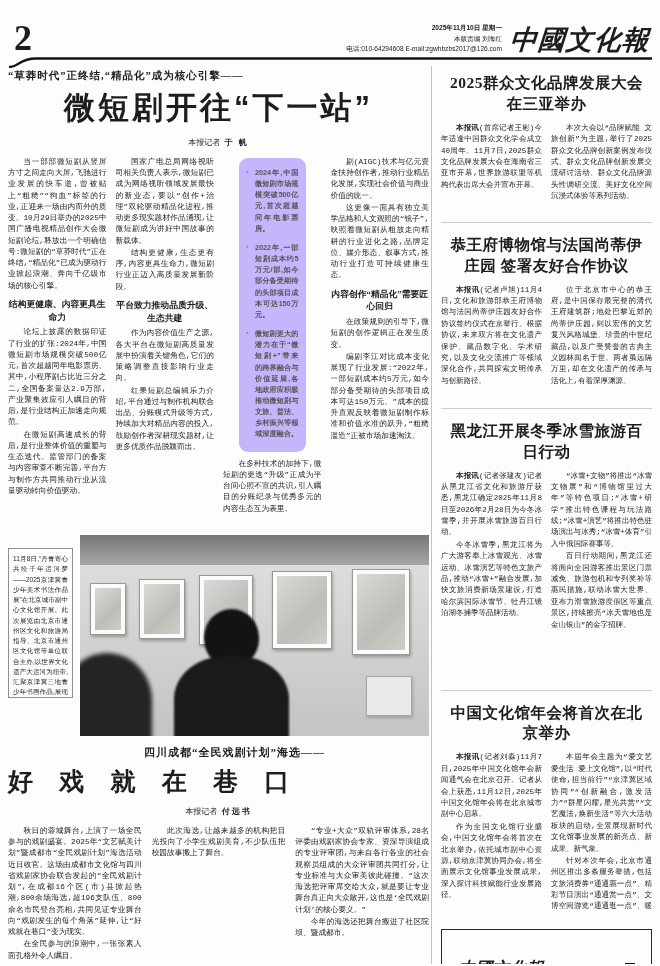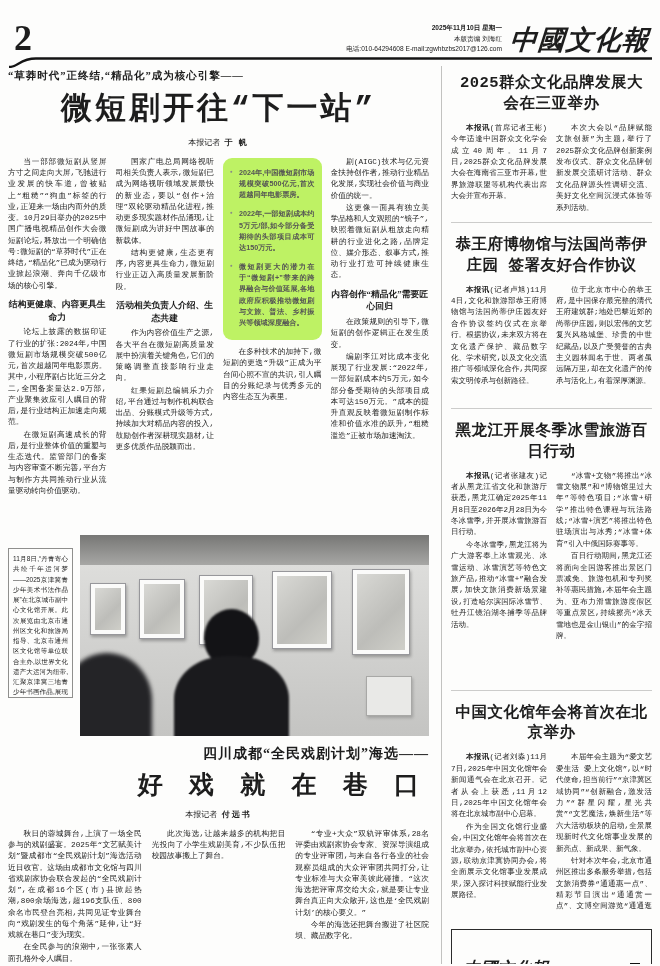--- a/index.html
+++ b/index.html
@@ -12,64 +12,64 @@
   .sec-group { display:flex; align-items:flex-end; gap:9px; }
   .page-num { font-family:"Liberation Serif",serif; font-weight:bold; font-size:36px; line-height:.9; }
   .section-title { font-family:"Liberation Serif",serif; font-weight:bold; font-size:22px; letter-spacing:3px; line-height:1; padding-bottom:2px;}
   .meta-group { display:flex; align-items:flex-end; gap:8px; }
   .meta-lines { text-align:right; font-size:6.6px; line-height:1.55; color:#222; }
   .meta-lines .b { font-weight:bold; }
   .masthead { font-family:"DejaVu Serif",serif; font-style:italic; font-weight:bold; font-size:27px; line-height:1; letter-spacing:1px; transform:skewX(-4deg); padding-bottom:1px;}
   .header-rule { position:absolute; top:56px; left:8px; right:8px; height:12px; }
 
   
-  .content { position:absolute; top:66px; left:8px; right:8px; bottom:2px; display:flex; gap:12px; }
+  .content { position:absolute; top:66px; left:8px; right:8px; bottom:2px; display:flex; gap:2px; }
   .main-col { width:421px; flex:none; }
   .right-col { flex:1; border-left:1px solid #c2c2c0; padding-left:9px; overflow:hidden; }
 
   
   .kicker { font-family:"Liberation Serif",serif; font-weight:bold; font-size:10.5px; letter-spacing:1px; margin:3px 0 4px; }
-  .main-title { font-family:Liberation Mono, monospace; font-weight:bold; font-size:31px; text-align:center; letter-spacing:3px; margin:2px 0 0; }
+  .main-title { font-family:Liberation Sans, sans-serif; font-weight:bold; font-size:31px; text-align:center; letter-spacing:3px; margin:2px 0 0; }
   .byline { text-align:center; font-size:8px; color:#222; margin:8px 0 9px; }
   .byline b { letter-spacing:2px; }
   .art-cols { display:grid; grid-template-columns:repeat(4,1fr); gap:9px; height:371px; overflow:hidden;
               font-size:7.7px; line-height:1.46; text-align:justify; }
   .art-cols > div { overflow:hidden; }
   .para { text-indent:2em; margin-bottom:1px;font-family:Liberation Mono, monospace; }
   .subhead { font-family:"Liberation Serif",serif; font-weight:bold; font-size:8.8px; text-align:center; margin:6px 0 4px; }
-  .stat-box { background:#bef264; border-radius:9px; padding:9px 7px 4px; margin:1px 0 7px; color:#555; }
+  .stat-box { background:#c4b5fd; border-radius:9px; padding:9px 7px 4px; margin:1px 16px 7px; color:#555; }
   .stat-box .stat-item { position:relative; padding-left:9px; font-size:7.2px; font-weight:bold; line-height:1.55; margin-bottom:8px; text-indent:0; }
   .stat-box .stat-item::before { content:"●"; position:absolute; left:0; top:2px; font-size:4.5px; color:#888; }
 
   
   .photo-row { display:flex; gap:7px; margin-top:7px; height:201px; }
   .caption-box { width:65px; flex:none; border:1px solid #8f8f8d; background:#fdfdfc; padding:5px 4px 4px;
                  font-size:6.5px; line-height:1.58; text-align:justify; height:150px; margin-top:13px; overflow:hidden; }
   .photo { flex:1; position:relative; background:#cfcfcd; overflow:hidden; }
   .ph-ceiling { position:absolute; top:0; left:0; right:0; height:15%; background:linear-gradient(#777775,#a7a7a5); }
   .ph-wall { position:absolute; top:15%; left:0; right:0; bottom:0; background:linear-gradient(#dddddb,#c4c4c2); }
   .frame { position:absolute; background:#fbfbfa; border:1px solid #97979b; box-shadow:1px 2px 3px rgba(0,0,0,.28); }
   .frame .art { position:absolute; inset:4px; background:linear-gradient(135deg,#d9d9d5,#bdbdb9 60%,#cfcfc9); }
   .sil-main { position:absolute; bottom:-10px; left:27%; width:33%; height:68%; filter:blur(1px); }
   .sil-head { position:absolute; top:0; left:26%; width:48%; height:42%; background:#131316; border-radius:50% 50% 48% 48%; }
   .sil-body { position:absolute; top:34%; left:0; width:100%; height:70%; background:#1a1a1d; border-radius:45% 45% 0 0; }
   .sil-left { position:absolute; bottom:-12px; left:-18px; width:90px; height:95px; background:#242427; border-radius:50% 50% 0 0; filter:blur(2px); }
   .pedestal { position:absolute; right:5%; bottom:10%; width:13%; height:20%; background:#e9e9e7; border:1px solid #a8a8a6; box-shadow:1px 2px 3px rgba(0,0,0,.2); }
 
   
   .bottom-art { margin-top:9px; }
-  .kicker2 { font-family:"Liberation Serif",serif; font-weight:bold; font-size:14px; letter-spacing:1px; text-align:right; padding-left:32px; }
-  .bottom-title { font-family:"Liberation Serif",serif; font-weight:bold; font-size:25px; letter-spacing:10px; text-align:right; margin:5px 0 0; }
+  .kicker2 { font-family:"Liberation Serif",serif; font-weight:bold; font-size:11px; letter-spacing:1px; text-align:center; padding-left:32px; }
+  .bottom-title { font-family:"Liberation Serif",serif; font-weight:bold; font-size:25px; letter-spacing:10px; text-align:left; margin:5px 0 0; }
   .bottom-cols { display:grid; grid-template-columns:repeat(3,1fr); gap:10px; margin-top:7px; height:158px; overflow:hidden;
                  font-size:7.7px; line-height:1.46; text-align:justify; }
   .bottom-cols > div { overflow:hidden; }
 
   
   .r-art { padding:2px 0 7px; border-bottom:1px solid #cccccb; margin-bottom:5px; }
-  .r-title { font-family:Liberation Mono, monospace; font-weight:bold; font-size:15.5px; line-height:1.35; text-align:center; margin:5px 2px 8px; letter-spacing:.5px; }
+  .r-title { font-family:Liberation Serif, serif; font-weight:bold; font-size:15.5px; line-height:1.35; text-align:center; margin:5px 2px 8px; letter-spacing:.5px; }
   .r-body { column-count:2; column-gap:9px; font-size:7.5px; line-height:1.52; text-align:justify; overflow:hidden; }
   .r-body .lead-tag { font-weight:bold; }
   .h90{height:92px;} .h112{height:116px;} .h218{height:212px;} .h185{height:168px;}
 
   
   .promo { border:1.5px solid #2b2b2b; padding:7px 7px 8px; margin-top:2px; }
   .promo-title { display:flex; align-items:center; justify-content:center; gap:2px; margin-bottom:7px; }
   .promo-brand { font-family:"DejaVu Serif",serif; font-style:italic; font-weight:bold; font-size:17px; transform:skewX(-4deg); }
   .promo-rest { font-family:"Liberation Serif",serif; font-weight:bold; font-size:14px;margin-top:44px; }
   .grid-icon { width:10px; height:10px; flex:none; background:
@@ -118,21 +118,21 @@
           <div>
               <p class="para">论坛上披露的数据印证了行业的扩张:2024年,中国微短剧市场规模突破500亿元,首次超越同年电影票房。其中,小程序剧占比近三分之二,全国备案量达2.9万部,产业聚集效应引人瞩目的背后,是行业结构正加速走向规范。</p>
               <p class="para">在微短剧高速成长的背后,是行业整体价值的重塑与生态迭代。监管部门的备案与内容审查不断完善,平台方与制作方共同推动行业从流量驱动转向价值驱动。</p>
             </div>
         </div>
         <div>
           <div>
               <p class="para">国家广电总局网络视听司相关负责人表示,微短剧已成为网络视听领域发展最快的新业态,要以“创作+治理”双轮驱动精品化进程,推动更多现实题材作品涌现,让微短剧成为讲好中国故事的新载体。</p>
               <p class="para">结构更健康,生态更有序,内容更具生命力,微短剧行业正迈入高质量发展新阶段。</p>
             </div>
-          <div class="subhead">活动相关负责人介绍、生态共建</div>
+          <div class="subhead">平台致力推动品质升级、生态共建</div>
           <div>
               <p class="para">作为内容价值生产之源,各大平台在微短剧高质量发展中扮演着关键角色,它们的策略调整直接影响行业走向。</p>
               <p class="para">红果短剧总编辑乐力介绍,平台通过与制作机构联合出品、分账模式升级等方式,持续加大对精品内容的投入,鼓励创作者深耕现实题材,让更多优质作品脱颖而出。</p>
             </div>
         </div>
         <div>
           <div class="stat-box">
               <div class="stat-item">2024年,中国微短剧市场规模突破500亿元,首次超越同年电影票房。</div>
               <div class="stat-item">2022年,一部短剧成本约5万元/部,如今部分备受期待的头部项目成本可达150万元。</div>
               <div class="stat-item">微短剧更大的潜力在于“微短剧+”带来的跨界融合与价值延展,各地政府应积极推动微短剧与文旅、普法、乡村振兴等领域深度融合。</div>
@@ -195,21 +195,21 @@
         <div class="bottom-cols">
           <div>
               <p class="para">秋日的蓉城舞台,上演了一场全民参与的戏剧盛宴。2025年“文艺赋美计划”暨成都市“全民戏剧计划”海选活动近日收官。这场由成都市文化馆与四川省戏剧家协会联合发起的“全民戏剧计划”,在成都16个区(市)县掀起热潮,800余场海选,超196支队伍、800余名市民登台亮相,共同见证专业舞台向“戏剧发生的每个角落”延伸,让“好戏就在巷口”变为现实。</p>
               <p class="para">在全民参与的浪潮中,一张张素人面孔格外令人瞩目。</p>
             </div>
           <div>
               <p class="para">此次海选,让越来越多的机构把目光投向了小学生戏剧美育,不少队伍把校园故事搬上了舞台。</p>
             </div>
           <div>
               <p class="para">“专业+大众”双轨评审体系,28名评委由戏剧家协会专家、资深导演组成的专业评审团,与来自各行各业的社会观察员组成的大众评审团共同打分,让专业标准与大众审美彼此碰撞。“这次海选把评审席交给大众,就是要让专业舞台真正向大众敞开,这也是‘全民戏剧计划’的核心要义。”</p>
-              <p class="para">今年的海选还把舞台搬进了社区院坝、藏品数字化。</p>
+              <p class="para">今年的海选还把舞台搬进了社区院坝、暨成都市。</p>
             </div>
         </div>
       </div>
     </div>
 
     <div class="right-col">
 
       <div class="r-art">
         <div class="r-title">2025群众文化品牌发展大会在三亚举办</div>
         <div class="r-body h90">
@@ -223,21 +223,21 @@
         <div class="r-body h112">
           <p class="para"><span class="lead-tag">本报讯</span><span>(记者卢旭)11月4日,文化和旅游部恭王府博物馆与法国尚蒂伊庄园友好合作协议签约仪式在京举行。根据协议,未来双方将在文化遗产保护、藏品数字化、学术研究,以及文化交流推广等领域深化合作,共同探索文明传承与创新路径。</span></p>
           <span><p class="para">位于北京市中心的恭王府,是中国保存最完整的清代王府建筑群;地处巴黎近郊的尚蒂伊庄园,则以宏伟的文艺复兴风格城堡、珍贵的中世纪藏品,以及广受赞誉的古典主义园林闻名于世。两者虽远隔万里,却在文化遗产的传承与活化上,有着深厚渊源。</p></span>
         </div>
       </div>
 
       <div class="r-art">
         <div class="r-title">黑龙江开展冬季冰雪旅游百日行动</div>
         <div class="r-body h218">
           <p class="para"><span class="lead-tag">本报讯</span><span>(记者张建友)记者从黑龙江省文化和旅游厅获悉,黑龙江确定2025年11月8日至2026年2月28日为今冬冰雪季,并开展冰雪旅游百日行动。</span></p>
-          <span><p class="para">今冬冰雪季,黑龙江将为广大游客奉上冰雪观光、冰雪运动、冰雪演艺等特色文旅产品,推动“冰雪+”融合发展,加快文旅消费新场景建设,打造哈尔滨国际冰雪节、牡丹江镜泊湖冬捕季等品牌活动。</p><p class="para">“冰雪+文物”将推出“冰雪文物展”和“博物馆里过大年”等特色项目;“冰雪+研学”推出特色课程与玩法路线;“冰雪+演艺”将推出特色驻场演出与冰秀;“冰雪+体育”引入中俄国际赛事等。</p><p class="para">百日行动期间,黑龙江还将面向全国游客推出景区门票减免、旅游包机和专列奖补等惠民措施,本届年会主题为、亚布力滑雪旅游度假区等重点景区,持续擦亮“冰天雪地也是金山银山”的金字招牌。</p></span>
+          <span><p class="para">今冬冰雪季,黑龙江将为广大游客奉上冰雪观光、冰雪运动、冰雪演艺等特色文旅产品,推动“冰雪+”融合发展,加快文旅消费新场景建设,打造哈尔滨国际冰雪节、牡丹江镜泊湖冬捕季等品牌活动。</p><p class="para">“冰雪+文物”将推出“冰雪文物展”和“博物馆里过大年”等特色项目;“冰雪+研学”推出特色课程与玩法路线;“冰雪+演艺”将推出特色驻场演出与冰秀;“冰雪+体育”引入中俄国际赛事等。</p><p class="para">百日行动期间,黑龙江还将面向全国游客推出景区门票减免、旅游包机和专列奖补等惠民措施,联动冰雪大世界、亚布力滑雪旅游度假区等重点景区,持续擦亮“冰天雪地也是金山银山”的金字招牌。</p></span>
         </div>
       </div>
 
       <div class="r-art" style="border-bottom:none; margin-bottom:2px;">
         <div class="r-title">中国文化馆年会将首次在北京举办</div>
         <div class="r-body h185">
           <p class="para"><span class="lead-tag">本报讯</span><span>(记者刘淼)11月7日,2025年中国文化馆年会新闻通气会在北京召开。记者从会上获悉,11月12日,2025年中国文化馆年会将在北京城市副中心启幕。</span></p>
           <span><p class="para">作为全国文化馆行业盛会,中国文化馆年会将首次在北京举办,依托城市副中心资源,联动京津冀协同办会,将全面展示文化馆事业发展成果,深入探讨科技赋能行业发展路径。</p><p class="para">本届年会主题为“爱文艺 爱生活 爱上文化馆”,以“时代使命,担当前行”“京津冀区域协同”“创新融合,激发活力”“群星闪耀,星光共赏”“文艺魔法,焕新生活”等六大活动板块的启动,全景展现新时代文化馆事业发展的新亮点、新成果、新气象。</p><p class="para">针对本次年会,北京市通州区推出多条服务举措,包括文旅消费券“通通惠一点”、精彩节目演出“通通赏一点”、文博空间游览“通通逛一点”、暖心温情服务“通通热一点”、便捷行李寄送“通通松一点”。</p></span>
         </div>
       </div>

